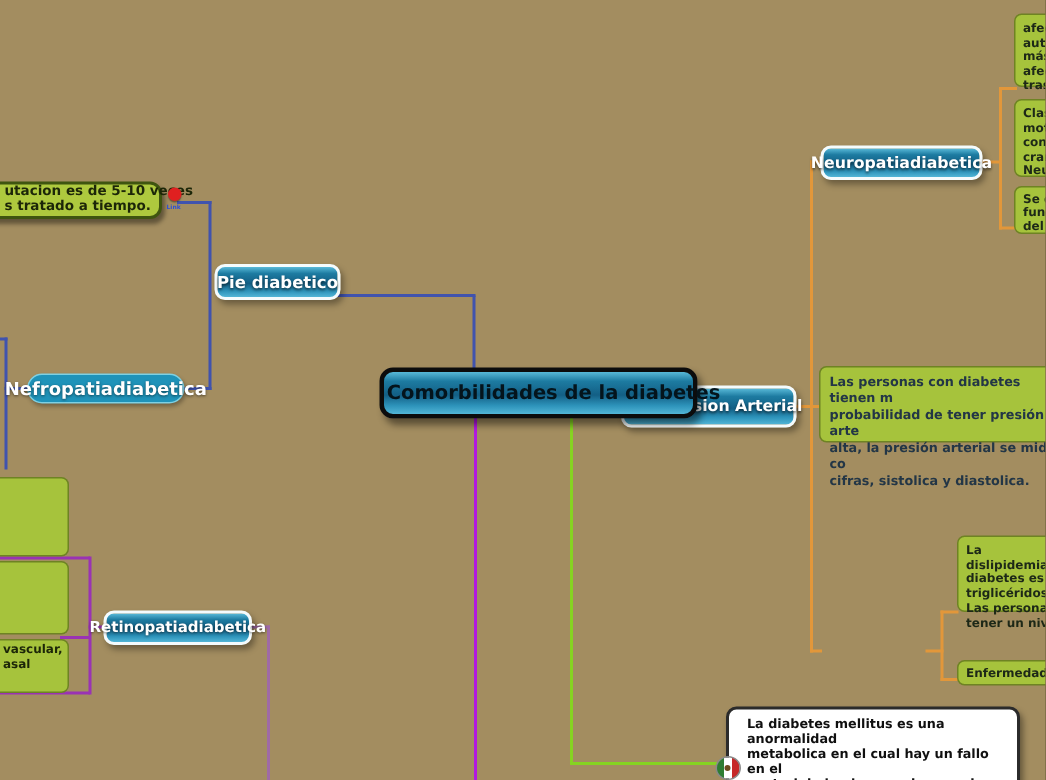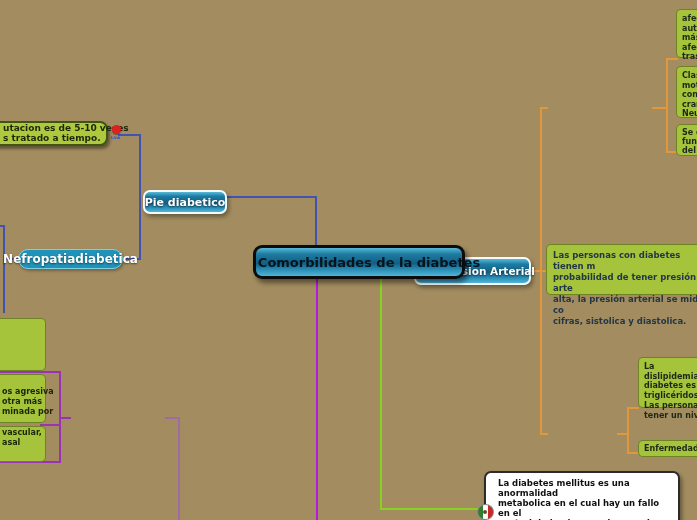--- a/index.html
+++ b/index.html
@@ -102,23 +102,20 @@
   <div class="line" style="left:627px;top:407px;width:12px;height:2px;background:#e2973a"></div>
   <div class="line" style="left:627px;top:452px;width:12px;height:2px;background:#e2973a"></div>
 
   <div class="note boxed" style="left:-80px;top:121px;width:188px;height:25px"></div>
   <div class="notefrag" style="left:3px;top:124px;font-size:9px;line-height:9.8px">utacion es de 5-10 veces
 s tratado a tiempo.</div>
 
   <div class="note" style="left:-100px;top:318px;width:146px;height:53px"></div>
 
   <div class="note" style="left:-100px;top:374px;width:146px;height:49px"></div>
-  <div class="notefrag" style="left:2px;top:387px;font-size:8px;line-height:9.8px">os agresiva
-otra más
-minada por</div>
 
   <div class="note" style="left:-100px;top:426px;width:146px;height:36px"></div>
   <div class="notefrag" style="left:2px;top:428px;font-size:8px;line-height:9.8px">vascular,
 asal</div>
 
   <div class="note multiline" style="left:676px;top:9px;width:60px;height:49px;line-height:9.6px">afect
 autó
 más
 afect
 tras</div>
@@ -152,20 +149,22 @@
       <span class="emblem"></span>
     </div>
 
   <div class="dot" style="left:112px;top:125px;width:9px;height:9px;background:#e02020;box-shadow:0 1px 1px rgba(0,0,0,.4)"></div>
   <div class="tinylink" style="left:111px;top:135px">Link</div>
 
   <div class="node" style="left:414px;top:257px;width:113px;height:24px;font-size:10.5px">Hipertension Arterial</div>
 
   <div class="node central" style="left:253px;top:245px;width:186px;height:28px;font-size:13px">Comorbilidades de la diabetes</div>
 
-  <div class="node" style="left:143px;top:190px;width:80px;height:20px;font-size:11px">Pie diabetico</div>
+  <div class="node" style="left:143px;top:176px;width:80px;height:20px;font-size:11px">Pie diabetico</div>
 
   <div class="node flat" style="left:18px;top:249px;width:103px;height:18px;font-size:12px">Nefropatiadiabetica</div>
 
+  <div class="node" style="left:69px;top:407px;width:95px;height:19px;font-size:10px">Retinopatiadiabetica</div>
 
+  <div class="node" style="left:547px;top:97px;width:104px;height:19px;font-size:10.5px">Neuropatiadiabetica</div>
 
 
 </div>
 
 </body></html>

